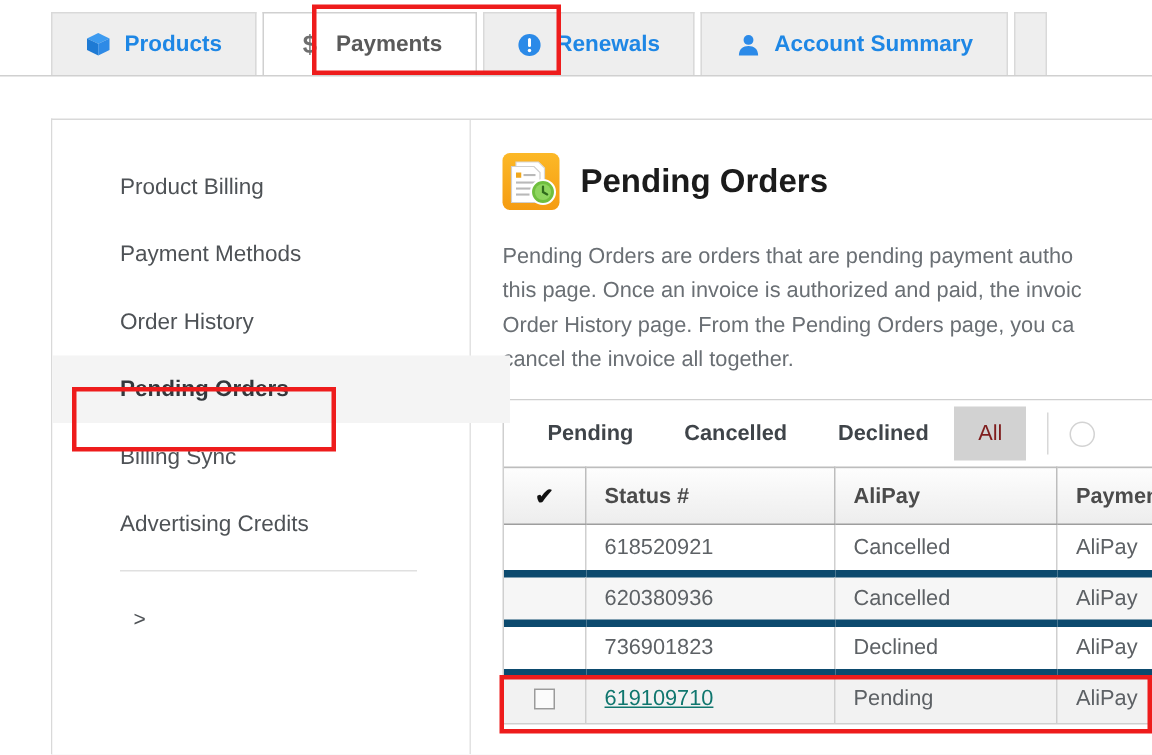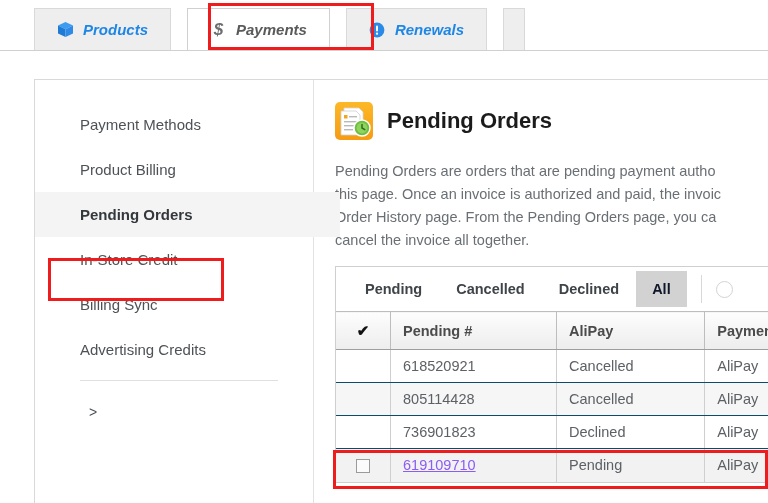--- a/index.html
+++ b/index.html
@@ -38,23 +38,22 @@
     justify-content: center;
     gap: 9px;
     padding: 0 22px;
     background: #eeeeee;
     border: 1px solid #d9d9d9;
     border-bottom: none;
     color: #1e87e5;
     font-size: 15px;
     font-weight: bold;
     white-space: nowrap;
-    margin-right: 16px;
-    position: relative;
-    font-style: italic;
+    margin-right: 4px;
+    position: relative;
   }
   .tab.active {
     background: #ffffff;
     color: #5a5a5a;
     border-color: #d0d0d0;
     z-index: 3;
   }
   .tab-icon {
     display: inline-flex;
     align-items: center;
@@ -189,22 +188,22 @@
     display: flex;
     align-items: center;
     padding: 0 17px;
     font-size: 14.5px;
     font-weight: bold;
     color: #3f4449;
     white-space: nowrap;
   }
   .filter.selected {
     background: #d2d2d2;
-    font-weight: bold;
-    color: #0f172a;
+    font-weight: normal;
+    color: #7f1d1d;
     margin: 4px 0;
     padding: 0 16px;
   }
   .filter-sep {
     width: 1px;
     background: #d8d8d8;
     margin: 8px 10px 8px 14px;
   }
   .search-circle {
     align-self: center;
@@ -228,40 +227,40 @@
     padding-left: 12px;
     white-space: nowrap;
   }
   .col-check { width: 46px; text-align: center !important; padding-left: 0 !important; }
   .col-inv   { width: 140px; }
   .col-stat  { width: 125px; }
   .col-pay   { width: 160px; }
 
   tbody td {
     height: 33px;
-    border-bottom: 1px solid #0c4a6e;
+    border-bottom: 5px solid #0c4a6e;
     border-right: 1px solid #cfcfcf;
     font-size: 14.5px;
     color: #5d6165;
     padding-left: 12px;
     white-space: nowrap;
   }
   tbody tr.odd td { background: #ffffff; }
   tbody tr.even td { background: #f6f6f6; }
   tbody tr.hl td { background: #f2f2f2; border-bottom: none; }
   tbody td.cb { text-align: center; padding-left: 0; }
   .checkbox {
     display: inline-block;
     width: 14px; height: 14px;
     border: 1.5px solid #9b9b9b;
     background: #fbfbfb;
     vertical-align: middle;
   }
   .inv-link {
-    color: #8b5cf6;
+    color: #0f766e;
     text-decoration: underline;
   }
   .check-glyph { font-size: 15px; color: #111; }
 
   
   .annot {
     position: absolute;
     border: 3px solid #ee1c1c;
     pointer-events: none;
     z-index: 40;
@@ -300,40 +299,49 @@
       <span class="tab-icon ic-bang">
         <svg width="16" height="16" viewBox="0 0 16 16">
           <circle cx="8" cy="8" r="7.4" fill="#2b8ae8"></circle>
           <rect x="7" y="3.4" width="2" height="6" rx="1" fill="#ffffff"></rect>
           <circle cx="8" cy="11.7" r="1.15" fill="#ffffff"></circle>
         </svg>
       </span>
       <span>Renewals</span>
     </div>
 
+    <div class="tab">
+      <span class="tab-icon ic-user">
+        <svg width="16" height="16" viewBox="0 0 16 16">
+          <circle cx="8" cy="4.6" r="3.3" fill="#2b8ae8"></circle>
+          <path d="M1.6 15 C1.6 10.4 4.4 8.6 8 8.6 C11.6 8.6 14.4 10.4 14.4 15 Z" fill="#2b8ae8"></path>
+        </svg>
+      </span>
+      <span>Account Summary</span>
+    </div>
 
     <div class="tab partial"></div>
   </div>
 
   <div class="page">
     <div class="content-wrap">
 
       <div class="sidebar">
 
         <div class="side-item">
+          <span>Product Billing</span>
+        </div>
+        <div class="side-item">
           <span>Payment Methods</span>
         </div>
         <div class="side-item">
-          <span>Product Billing</span>
+          <span>Order History</span>
         </div>
         <div class="side-item active">
           <span>Pending Orders</span>
-        </div>
-        <div class="side-item">
-          <span>In-Store Credit</span>
         </div>
         <div class="side-item">
           <span>Billing Sync</span>
         </div>
         <div class="side-item">
           <span>Advertising Credits</span>
         </div>
 
         <div class="side-divider"></div>
 
@@ -385,35 +393,35 @@
             <div class="filter-sep"></div>
             <div class="search-circle"></div>
           </div>
 
           <table>
             <thead>
               <tr>
                 <th class="col-check">
                   <span class="check-glyph">✔</span>
                 </th>
-                <th class="col-inv">Pending #</th>
+                <th class="col-inv">Status #</th>
                 <th class="col-stat">AliPay</th>
                 <th class="col-pay">Payment Type</th>
               </tr>
             </thead>
             <tbody>
               <tr class="odd">
                 <td class="cb"></td>
                 <td>618520921</td>
                 <td>Cancelled</td>
                 <td>AliPay</td>
               </tr>
               <tr class="even">
                 <td class="cb"></td>
-                <td>805114428</td>
+                <td>620380936</td>
                 <td>Cancelled</td>
                 <td>AliPay</td>
               </tr>
               <tr class="odd">
                 <td class="cb"></td>
                 <td>736901823</td>
                 <td>Declined</td>
                 <td>AliPay</td>
               </tr>
               <tr class="hl">

